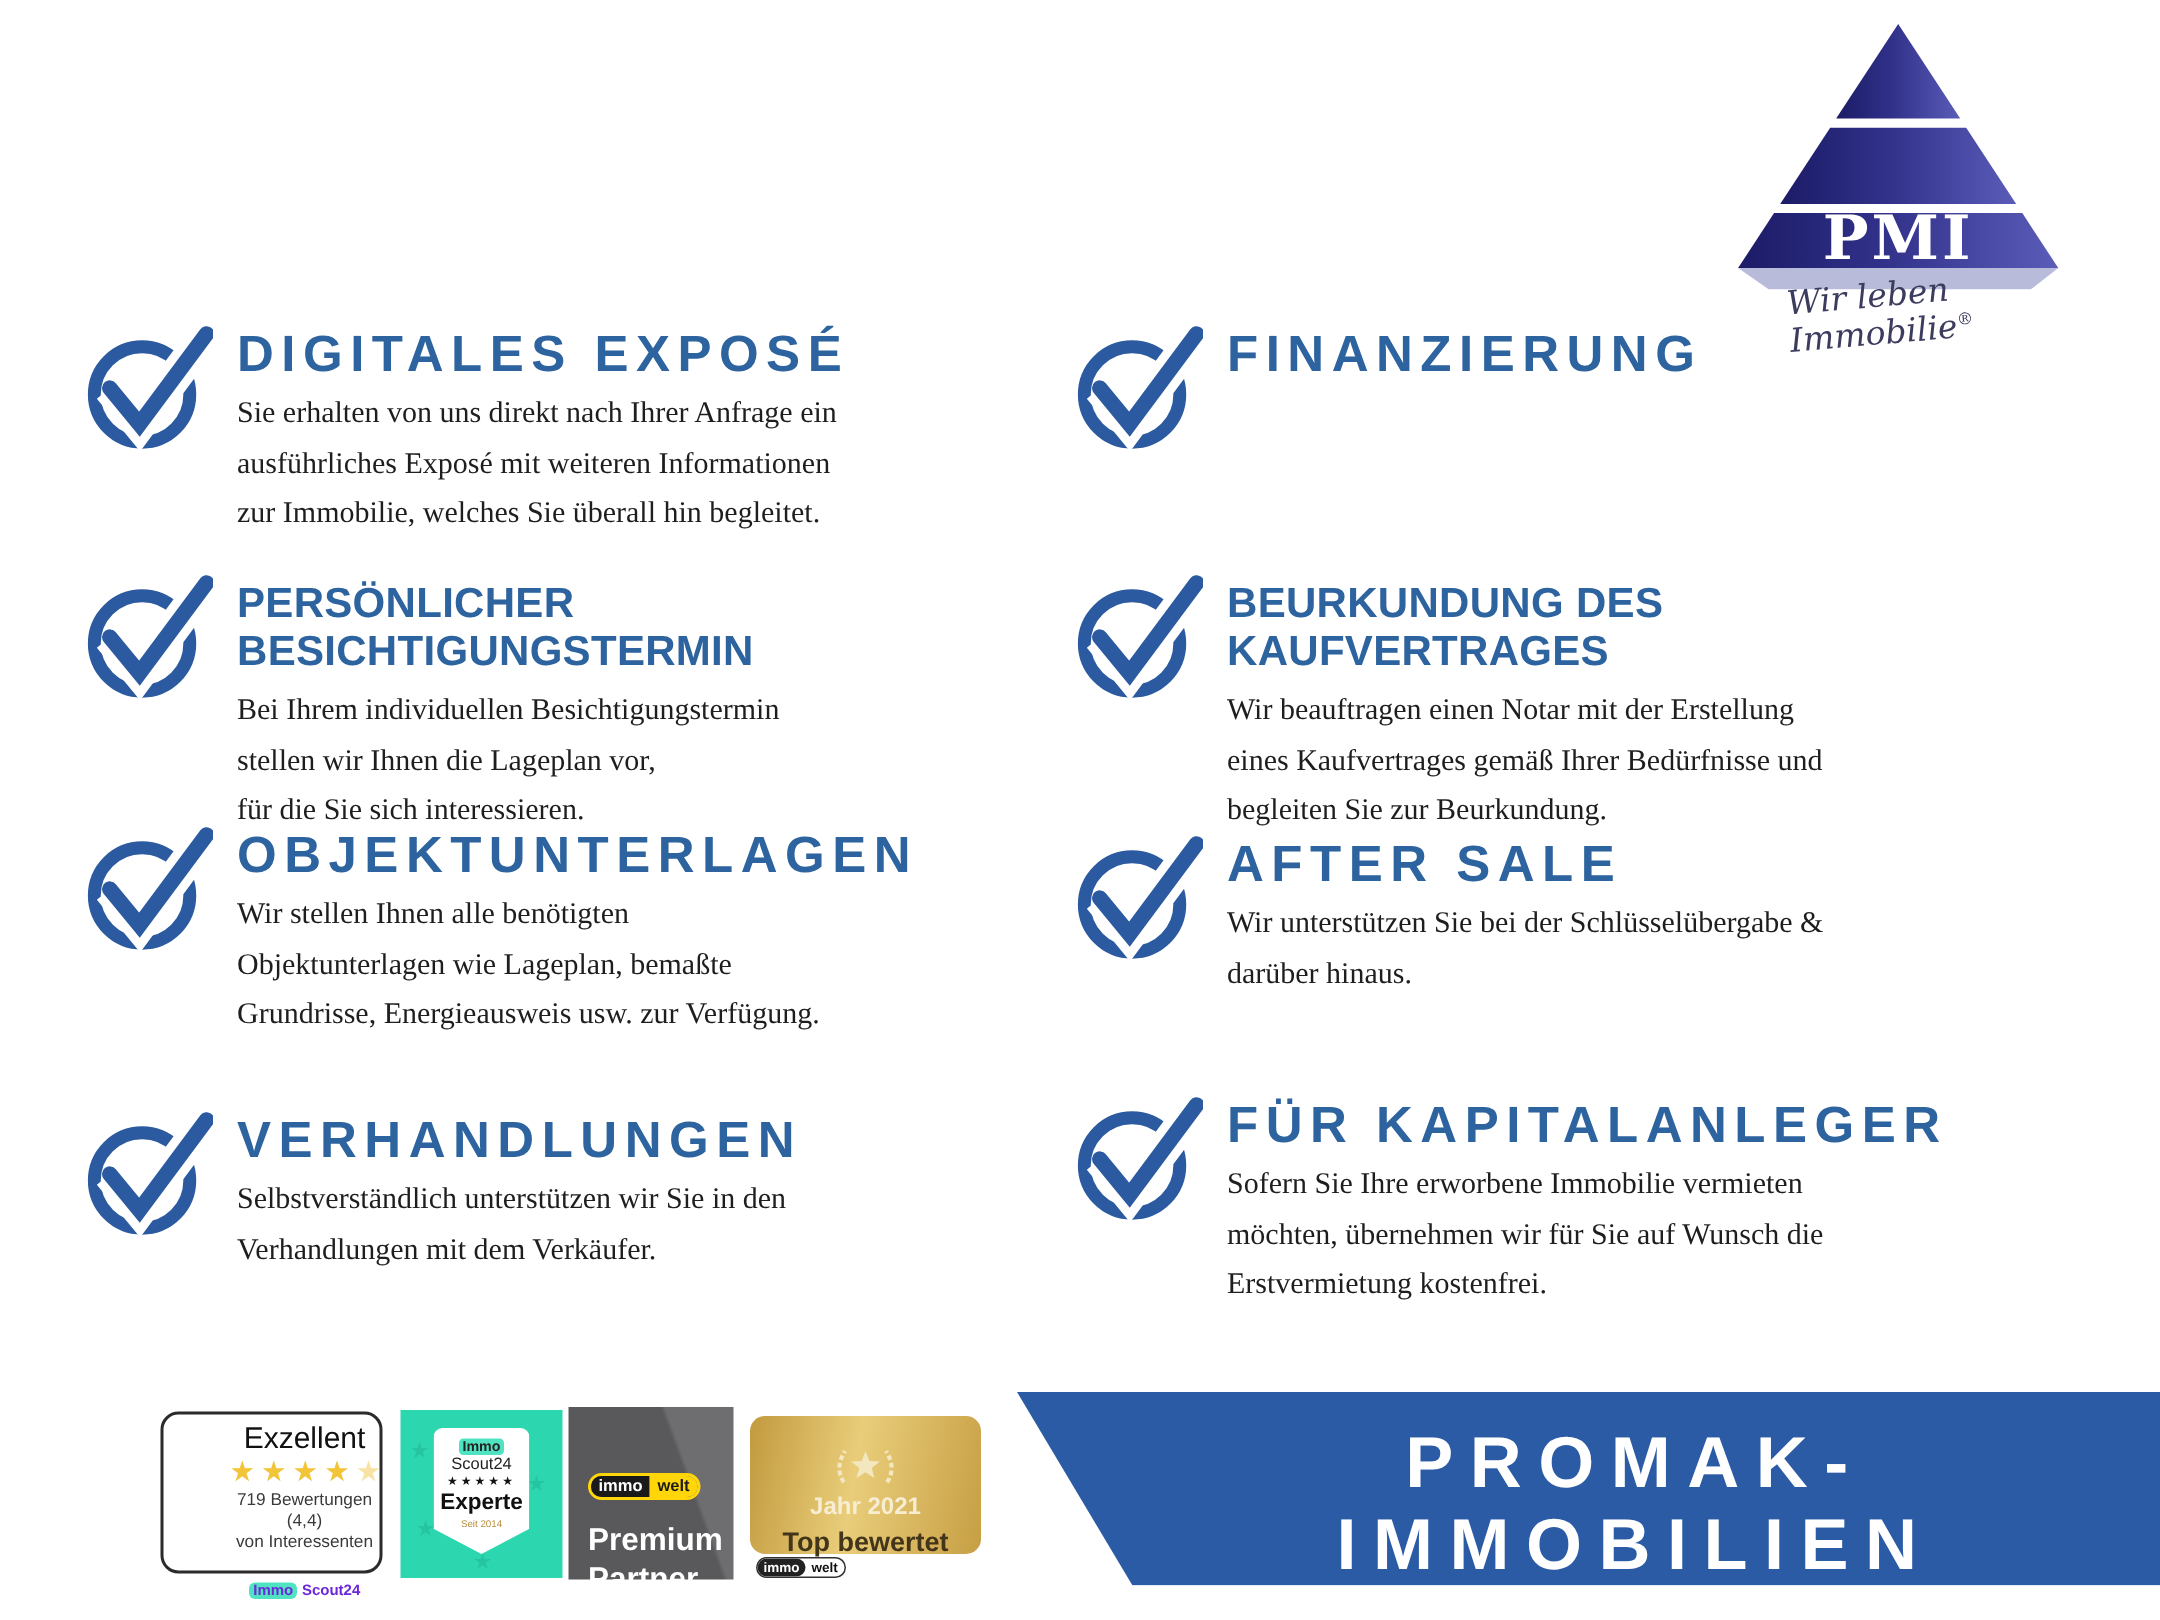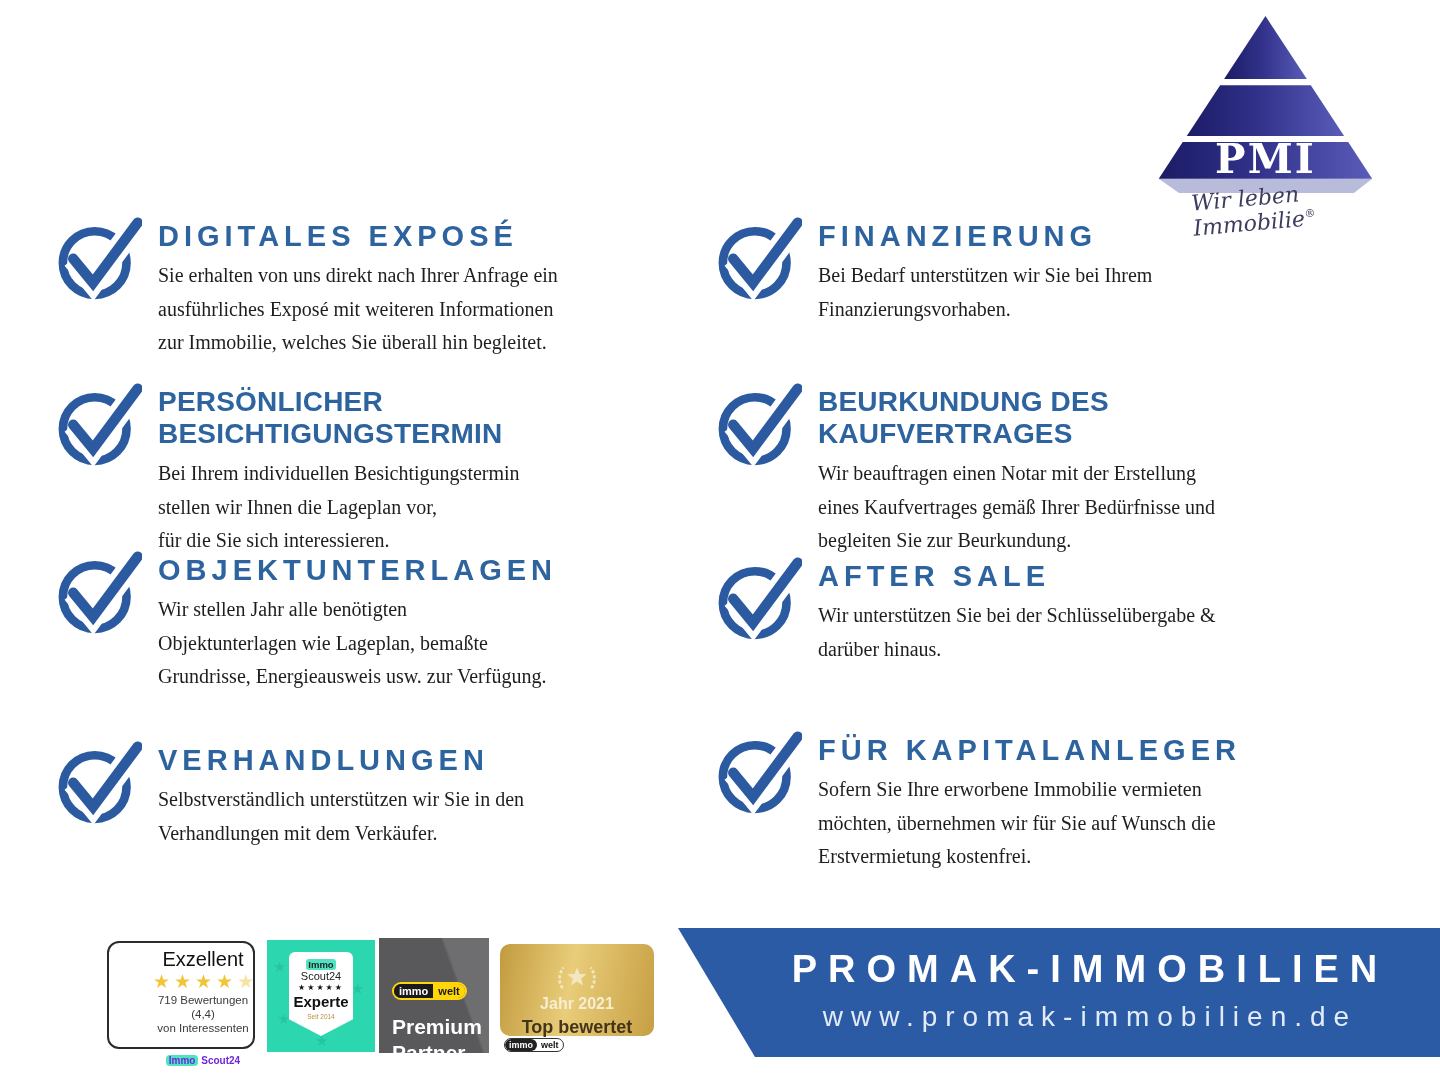--- a/index.html
+++ b/index.html
@@ -16,21 +16,21 @@
   .pmi-logo{position:absolute;left:1158px;top:14px;width:220px;height:210px;}
   .pmi-logo svg{display:block;}
   .pmi-tagline{position:absolute;left:34px;top:168px;width:200px;transform:rotate(-5deg);
                font-family:"DejaVu Serif",serif;font-style:italic;font-size:22px;color:#3c3c5e;}
   .pmi-tagline sup{font-size:11px;}
 
   
   .feature{position:absolute;width:600px;}
   .feature .check{position:absolute;left:0;top:-6px;width:86px;height:86px;}
   .feature .txt{margin-left:102px;}
-  .feature-title{margin:0;font-size:29px;font-weight:bold;color:#2d639e;letter-spacing:5px;line-height:32px;}
+  .feature-title{margin:0;font-size:34px;font-weight:bold;color:#2d639e;letter-spacing:5px;line-height:32px;}
   .feature-title.tight{font-size:28px;letter-spacing:0.2px;}
   .feature-body{margin:7px 0 0 0;font-family:"Liberation Serif",serif;font-size:20px;line-height:33.5px;
                 color:#1e1e20;white-space:pre-line;}
 
   
   .badge{position:absolute;box-sizing:border-box;}
   .b-excellent{left:107px;top:941px;width:148px;height:108px;background:#fff;border:2px solid #2b2b2b;
                border-radius:12px;text-align:center;padding-top:5px;padding-left:44px;}
   .b-excellent .ttl{font-size:20px;color:#111;}
   .b-excellent .stars{font-size:19px;letter-spacing:4px;line-height:22px;color:#f2c437;}
@@ -65,21 +65,21 @@
   .b-top .lbl{font-size:18px;font-weight:bold;color:#43351a;margin-top:4px;}
   .iw-pill-sm{position:absolute;left:504px;top:1038px;display:inline-flex;align-items:center;
               border-radius:999px;overflow:hidden;font-weight:bold;font-size:9px;border:1.5px solid #333;background:#fff;}
   .iw-pill-sm .immo{background:#222;color:#fff;padding:1px 4px;border-radius:999px;}
   .iw-pill-sm .welt{color:#111;padding:1px 4px;}
 
   
   .footer-banner{position:absolute;left:650px;top:928px;width:790px;height:129px;background:#2c5ba6;
                  clip-path:polygon(28px 0,100% 0,100% 100%,105px 100%);color:#fff;text-align:center;
                  padding:20px 0 0 90px;box-sizing:border-box;}
-  .footer-banner .company{font-size:38px;font-weight:bold;letter-spacing:11px;}
+  .footer-banner .company{font-size:48px;font-weight:bold;letter-spacing:11px;}
   .footer-banner .site{margin-top:10px;font-size:28px;letter-spacing:8px;color:#e3ebf7;}
 </style>
 </head>
 <body>
 
 <div class="page">
 
 
   <div class="pmi-logo">
     <svg width="220" height="185" viewBox="0 0 215 182">
@@ -128,21 +128,21 @@
   </section>
 
   <section class="feature" style="left:56px;top:554px">
     <svg class="check" viewBox="0 0 100 100">
       <circle cx="45" cy="57" r="37" fill="none" stroke="#2b5aa0" stroke-width="10"></circle>
       <path d="M20 52 L43 80 L95 10" fill="none" stroke="#ffffff" stroke-width="26"></path>
       <path d="M20 52 L43 80 L95 10" fill="none" stroke="#2b5aa0" stroke-width="12" stroke-linecap="round"></path>
     </svg>
     <div class="txt">
       <h2 class="feature-title">OBJEKTUNTERLAGEN</h2>
-      <p class="feature-body">Wir stellen Jahr alle benötigten
+      <p class="feature-body">Wir stellen Ihnen alle benötigten
 Objektunterlagen wie Lageplan, bemaßte
 Grundrisse, Energieausweis usw. zur Verfügung.</p>
     </div>
   </section>
 
   <section class="feature" style="left:56px;top:744px">
     <svg class="check" viewBox="0 0 100 100">
       <circle cx="45" cy="57" r="37" fill="none" stroke="#2b5aa0" stroke-width="10"></circle>
       <path d="M20 52 L43 80 L95 10" fill="none" stroke="#ffffff" stroke-width="26"></path>
       <path d="M20 52 L43 80 L95 10" fill="none" stroke="#2b5aa0" stroke-width="12" stroke-linecap="round"></path>
@@ -155,22 +155,20 @@
   </section>
 
   <section class="feature" style="left:716px;top:220px">
     <svg class="check" viewBox="0 0 100 100">
       <circle cx="45" cy="57" r="37" fill="none" stroke="#2b5aa0" stroke-width="10"></circle>
       <path d="M20 52 L43 80 L95 10" fill="none" stroke="#ffffff" stroke-width="26"></path>
       <path d="M20 52 L43 80 L95 10" fill="none" stroke="#2b5aa0" stroke-width="12" stroke-linecap="round"></path>
     </svg>
     <div class="txt">
       <h2 class="feature-title">FINANZIERUNG</h2>
-      <p class="feature-body">Bei Bedarf unterstützen wir Sie bei Ihrem
-Finanzierungsvorhaben.</p>
     </div>
   </section>
 
   <section class="feature" style="left:716px;top:560px">
     <svg class="check" viewBox="0 0 100 100">
       <circle cx="45" cy="57" r="37" fill="none" stroke="#2b5aa0" stroke-width="10"></circle>
       <path d="M20 52 L43 80 L95 10" fill="none" stroke="#ffffff" stroke-width="26"></path>
       <path d="M20 52 L43 80 L95 10" fill="none" stroke="#2b5aa0" stroke-width="12" stroke-linecap="round"></path>
     </svg>
     <div class="txt">

